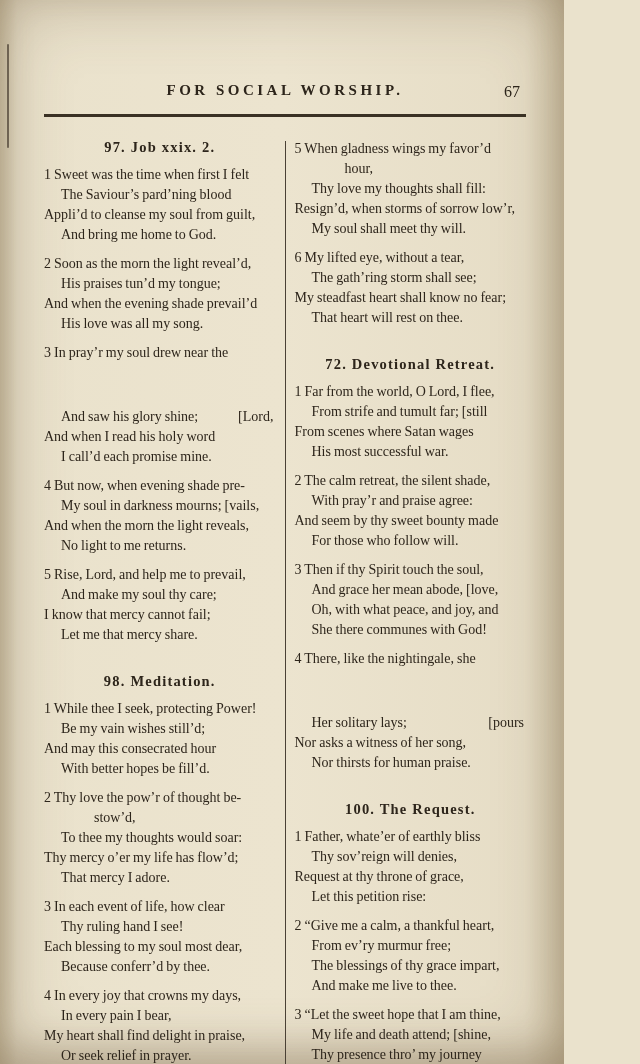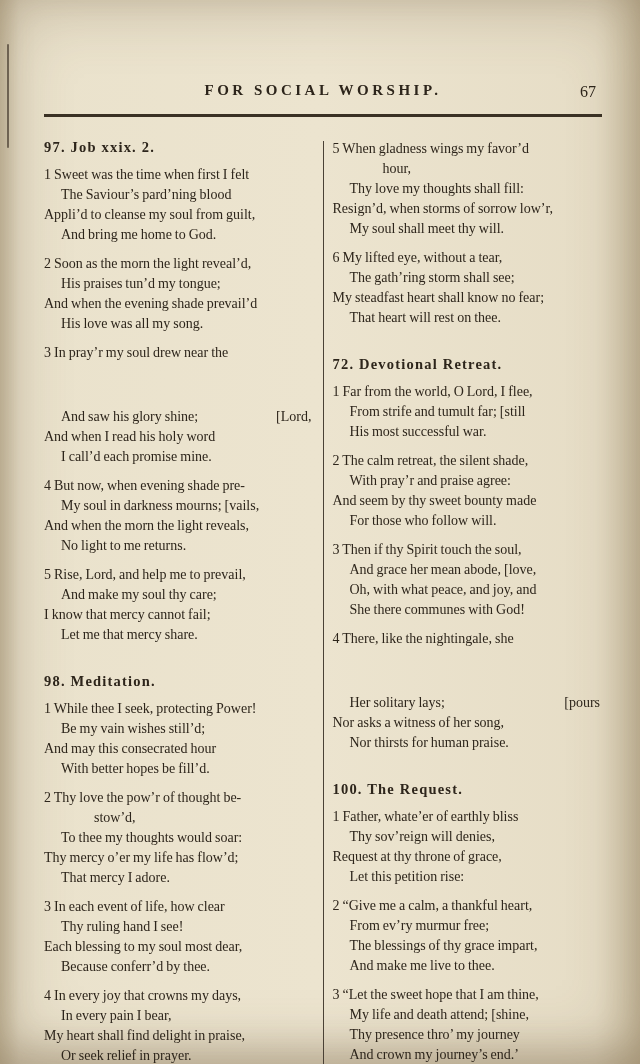--- a/index.html
+++ b/index.html
@@ -11,21 +11,21 @@
   *{box-sizing:border-box;}
   html,body{margin:0;padding:0;}
   body{
     width:640px;height:1064px;overflow:hidden;
     font-family:"Liberation Serif","DejaVu Serif",serif;
     color:var(--ink);
     background:var(--paper);
   }
   .page{
     position:relative;
-    width:640px;height:1064px;
+    width:564px;height:1064px;
     padding:82px 38px 0 44px;
     background:
       linear-gradient(90deg, #d9cfb4 0, var(--paper) 3%, #ece4cf 50%, #e6ddc6 93%, #d6cbaf 100%);
     box-shadow:inset 0 0 70px rgba(96,74,43,.33), inset 0 -14px 34px rgba(96,74,43,.22);
   }
   
   .page::before{
     content:"";
     position:absolute;left:7px;top:44px;width:2px;height:104px;
     background:rgba(38,28,18,.55);border-radius:2px;
@@ -40,21 +40,21 @@
     height:2px;
     border-top:2px solid var(--rule);
     border-bottom:1px solid var(--rule);
     margin-bottom:22px;
   }
   .columns{display:flex;align-items:stretch;}
   .column{flex:1 1 0;min-width:0;}
   .col-divider{width:1px;background:var(--divider);margin:2px 9px 6px 9px;}
   .hymn-heading{
     font-size:14.5px;font-weight:700;letter-spacing:1.2px;
-    margin:28px 0 9px;white-space:nowrap;
+    text-align:center;margin:28px 0 9px;white-space:nowrap;
   }
   .column > *:first-child{margin-top:0;}
   .stanza{margin-bottom:9px;}
   .line{
     font-size:14px;line-height:20px;white-space:nowrap;
     word-spacing:-0.5px;
   }
   .indent-1{padding-left:17px;}
   .indent-2{padding-left:50px;}
   .has-right{display:flex;justify-content:space-between;padding-right:2px;margin-top:44px;}
@@ -143,20 +143,21 @@
         <div class="stanza">
           <div class="line indent-0"><span>6 My lifted eye, without a tear,</span></div>
           <div class="line indent-1"><span>The gath’ring storm shall see;</span></div>
           <div class="line indent-0"><span>My steadfast heart shall know no fear;</span></div>
           <div class="line indent-1"><span>That heart will rest on thee.</span></div>
         </div>
         <div class="hymn-heading">72. Devotional Retreat.</div>
         <div class="stanza">
           <div class="line indent-0"><span>1 Far from the world, O Lord, I flee,</span></div>
           <div class="line indent-1"><span>From strife and tumult far; [still</span></div>
+          <div class="line indent-0"><span>From scenes where Satan wages</span></div>
           <div class="line indent-1"><span>His most successful war.</span></div>
         </div>
         <div class="stanza">
           <div class="line indent-0"><span>2 The calm retreat, the silent shade,</span></div>
           <div class="line indent-1"><span>With pray’r and praise agree:</span></div>
           <div class="line indent-0"><span>And seem by thy sweet bounty made</span></div>
           <div class="line indent-1"><span>For those who follow will.</span></div>
         </div>
         <div class="stanza">
           <div class="line indent-0"><span>3 Then if thy Spirit touch the soul,</span></div>

